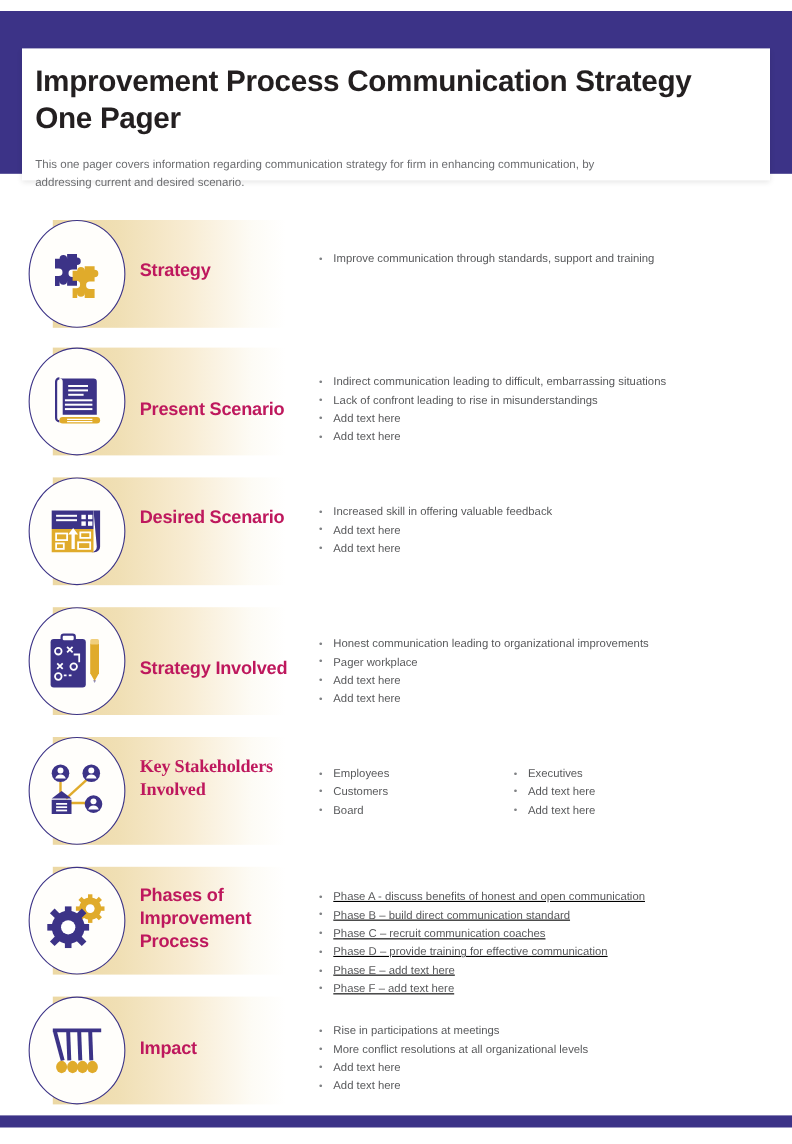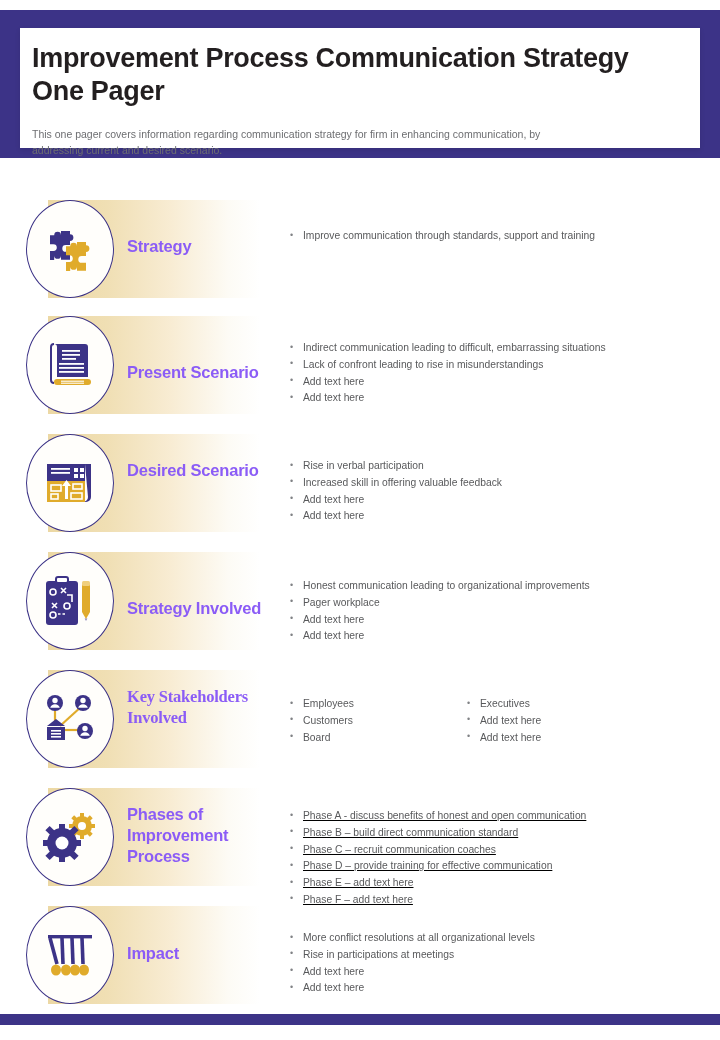--- a/index.html
+++ b/index.html
@@ -20,21 +20,21 @@
     width: 720px; height: 148px;
   }
   .header-band {
     position: absolute;
     left: 0; top: 0;
     width: 720px; height: 148px;
     background: #3c3387;
   }
   .header-card {
     position: absolute;
-    left: 20px; top: 18px;
+    left: 20px; top: 34px;
     width: 680px; height: 120px;
     background: #ffffff;
     box-shadow: 0 2px 5px rgba(0,0,0,0.10);
   }
   .header-title {
     position: absolute;
     left: 12px; top: 14px;
     width: 640px;
     font-size: 27px;
     font-weight: bold;
@@ -80,21 +80,21 @@
     align-items: center;
     justify-content: center;
   }
 
   .row-label {
     position: absolute;
     left: 127px;
     font-size: 16.5px;
     font-weight: bold;
     line-height: 1.28;
-    color: #8b5cf6;
+    color: #be185d;
     letter-spacing: -0.2px;
   }
 
   .bullets {
     position: absolute;
     left: 286px;
     width: 420px;
   }
   .bullets-col2 {
     position: absolute;
@@ -207,21 +207,20 @@
         <rect x="8" y="35" width="7" height="5"></rect>
         <rect x="28" y="34" width="11" height="6"></rect>
         <rect x="30" y="25" width="9" height="5"></rect>
       </g>
       <path fill="#fff" d="M22 40V27h-3l4.5-6 4.5 6h-3v13z"></path>
     </svg>
         </span>
       </div>
       <div class="row-label" style="top: 26px; width: 135px;">Desired Scenario</div>
       <div class="bullets" style="top: 24px;">
-        <div class="bullet">Rise in verbal  participation</div>
         <div class="bullet">Increased  skill in offering  valuable  feedback</div>
         <div class="bullet">Add text here</div>
         <div class="bullet">Add text here</div>
       </div>
     </div>
     <div class="row" style="position: absolute; top: 352px; left: 0px; height: 98px;">
       <div class="band" style="top: 0px; height: 98px;"></div>
       <div class="circle" style="top: 0px; height: 98px;">
         <span>
     <svg width="54" height="54" viewBox="0 0 54 54">
@@ -357,21 +356,21 @@
         <ellipse cx="15" cy="39" rx="5" ry="5.6"></ellipse>
         <ellipse cx="25" cy="39" rx="5" ry="5.6"></ellipse>
         <ellipse cx="34" cy="39" rx="5" ry="5.6"></ellipse>
         <ellipse cx="43" cy="39" rx="5" ry="5.6"></ellipse>
       </g>
     </svg>
         </span>
       </div>
       <div class="row-label" style="top: 37px; width: 135px;">Impact</div>
       <div class="bullets" style="top: 24px;">
+        <div class="bullet">Rise in participations at meetings</div>
         <div class="bullet">More conflict resolutions at all organizational  levels</div>
-        <div class="bullet">Rise in participations at meetings</div>
         <div class="bullet">Add text here</div>
         <div class="bullet">Add text here</div>
       </div>
     </div>
   </div>
 
 <div class="footer-bar"></div>
 
 </body></html>

